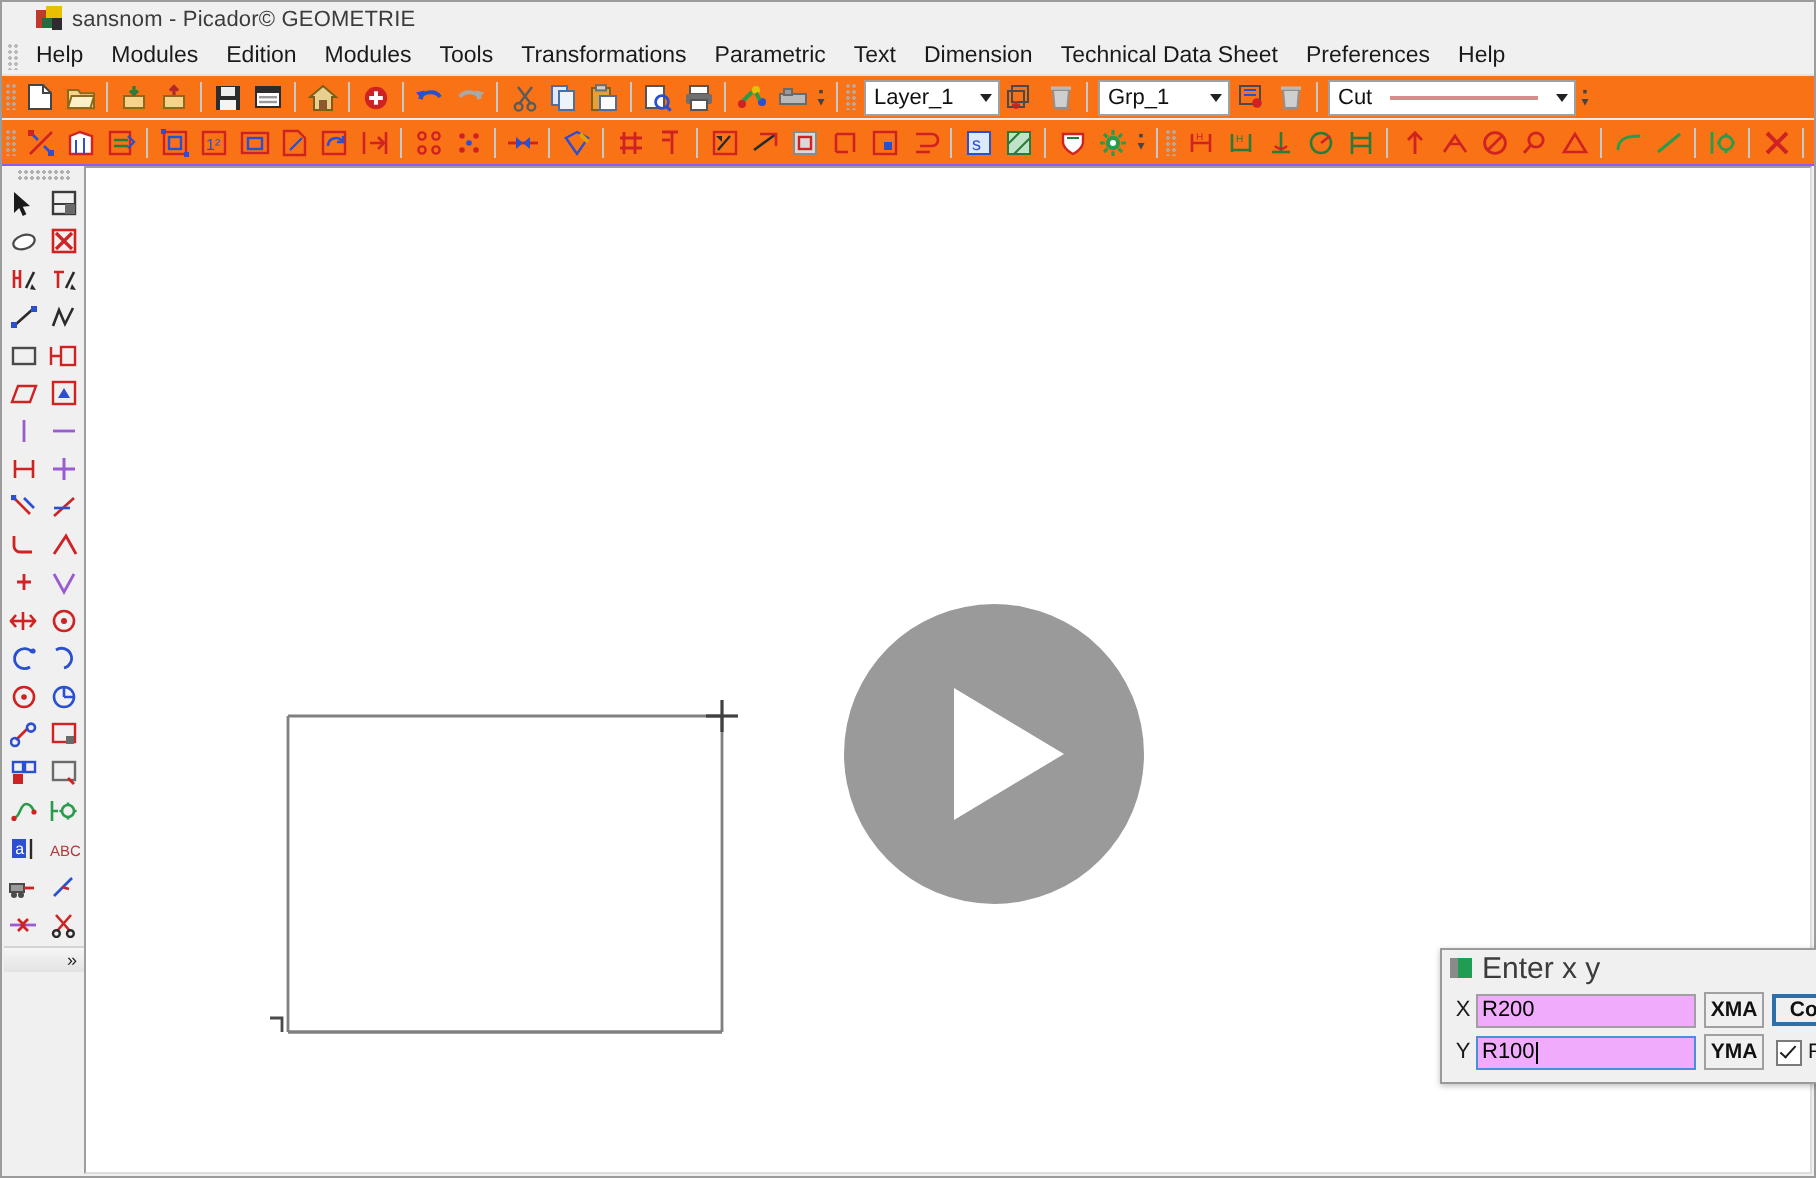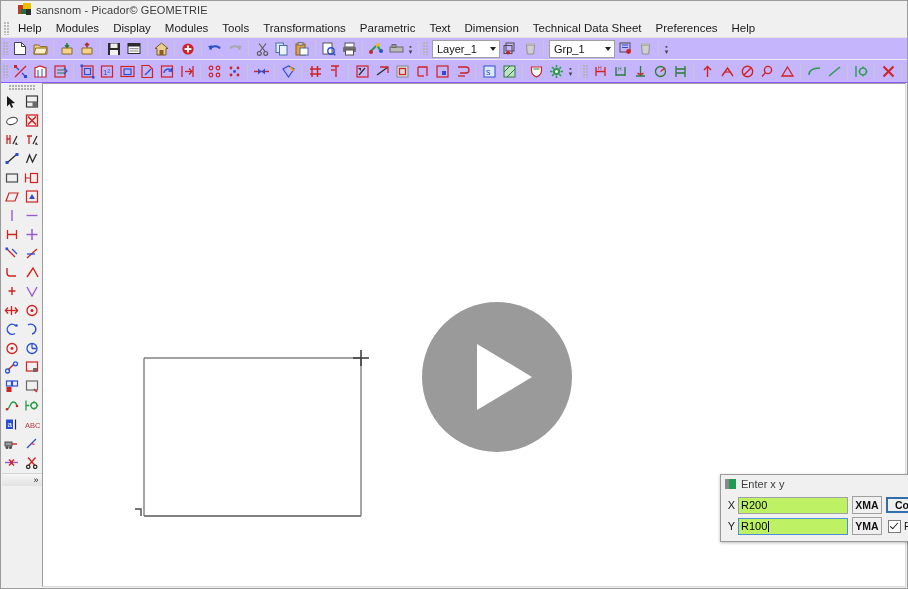--- a/index.html
+++ b/index.html
@@ -50,21 +50,21 @@
     background-size:3px 3px;
     opacity:.85;
   }
   .menu-item{
     padding:2px 7px;font-size:11.5px;color:#1a1a1a;white-space:nowrap;cursor:default;
   }
 
   
   .toolbar{
     min-height:21px;
-    background:#c4b5fd;
+    background:#f97316;
     display:flex;align-items:center;
     padding:0 0 0 1px;
   }
   .tb1{height:21px;border-bottom:1px solid #ececec;}
   .tb2{height:22px;border-bottom:1px solid #8b5cf6;}
   .tbtn{
     width:20px;height:19px;flex:0 0 auto;
     display:flex;align-items:center;justify-content:center;
     position:relative;cursor:default;
   }
@@ -171,34 +171,34 @@
     z-index:60;
   }
   .dlg-title{
     height:18px;display:flex;align-items:center;
     padding-left:4px;background:#f0f0f0;
   }
   .dlg-ico{width:11px;height:10px;flex:0 0 auto;margin-right:5px;position:relative;}
   .dlg-ico i{position:absolute;display:block;}
   .dlg-ico .a{left:0;top:0;width:4px;height:10px;background:#8a8a8a;}
   .dlg-ico .b{left:4px;top:0;width:7px;height:10px;background:#1f9d55;}
-  .dlg-title-text{font-size:11px;color:#3c3c3c;text-align:center;}
+  .dlg-title-text{font-size:15px;color:#3c3c3c;text-align:center;}
   .dlg-close{
     margin-left:auto;width:26px;height:18px;
     display:flex;align-items:center;justify-content:center;cursor:default;
   }
   .dlg-close svg line{stroke:#5a5a5a;}
   .dlg-body{padding:3px 4px 6px 4px;}
   .row{display:flex;align-items:center;margin-bottom:3px;}
   .row:last-child{margin-bottom:0;}
   .rlabel{
     width:13px;text-align:center;font-size:11px;color:#1a1a1a;flex:0 0 auto;
   }
   .tfield{
-    height:15px;background:#bef264;border:1px solid #a0a0a0;
+    height:15px;background:#f0abfc;border:1px solid #a0a0a0;
     font-size:11px;color:#000;display:flex;align-items:center;
     padding:0 2px;flex:0 0 auto;
   }
   .tfield.focus{border:1px solid #4a90d9;}
   .tfield .cursor{
     display:inline-block;width:1px;height:11px;background:#000;margin-left:1px;
   }
   .fx{width:104px;}
   .btn{
     height:16px;min-width:28px;
@@ -236,21 +236,21 @@
         <i class="i3"></i>
         <i class="i4"></i>
     </span>
     <span class="title-text">sansnom - Picador© GEOMETRIE</span>
   </div>
 
   <div class="menubar">
     <span class="grip"></span>
     <span class="menu-item">Help</span>
     <span class="menu-item">Modules</span>
-    <span class="menu-item">Display</span>
+    <span class="menu-item">Edition</span>
     <span class="menu-item">Modules</span>
     <span class="menu-item">Tools</span>
     <span class="menu-item">Transformations</span>
     <span class="menu-item">Parametric</span>
     <span class="menu-item">Text</span>
     <span class="menu-item">Dimension</span>
     <span class="menu-item">Technical Data Sheet</span>
     <span class="menu-item">Preferences</span>
     <span class="menu-item">Help</span>
   </div>
@@ -440,20 +440,29 @@
     </span>
     <span class="tbtn">
       <svg width="11" height="13" viewBox="0 0 11 13">
           <path d="M1.5 3h8l-.8 9h-6.4z" fill="#cfcfcf" stroke="#8f8f8f"></path>
           <rect x="0.5" y="1.2" width="10" height="1.7" fill="#b8b8b8"></rect>
         </svg>
     </span>
 
     <span class="sep"></span>
 
+    <span class="combo combo-line">
+      <span class="cval">Cut</span>
+      <span class="lineprev">
+          <span></span>
+        </span>
+      <span class="carrow">
+          <i class="caret"></i>
+        </span>
+    </span>
 
     <span class="overflow">
         <b>▪</b>
         <b>▾</b>
       </span>
   </div>
 
   <div class="toolbar tb2">
     <span class="grip"></span>
 

